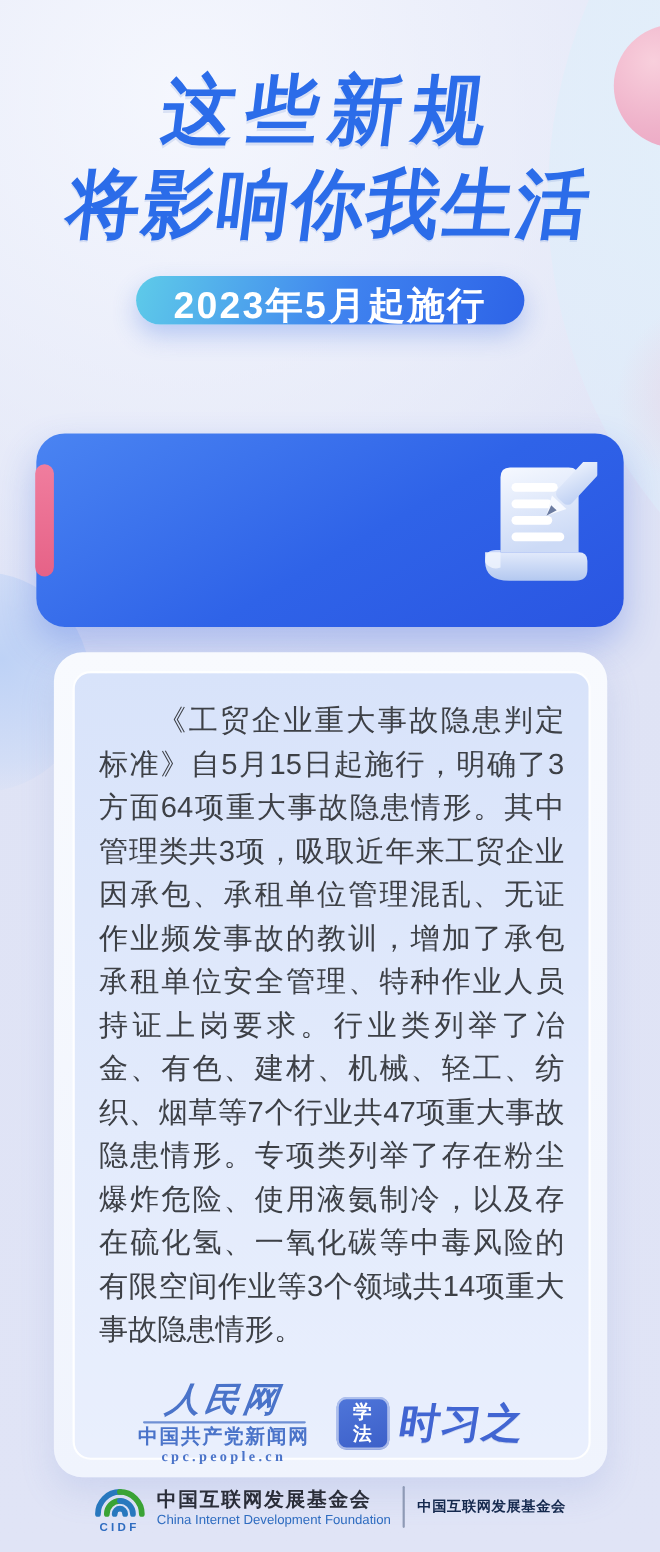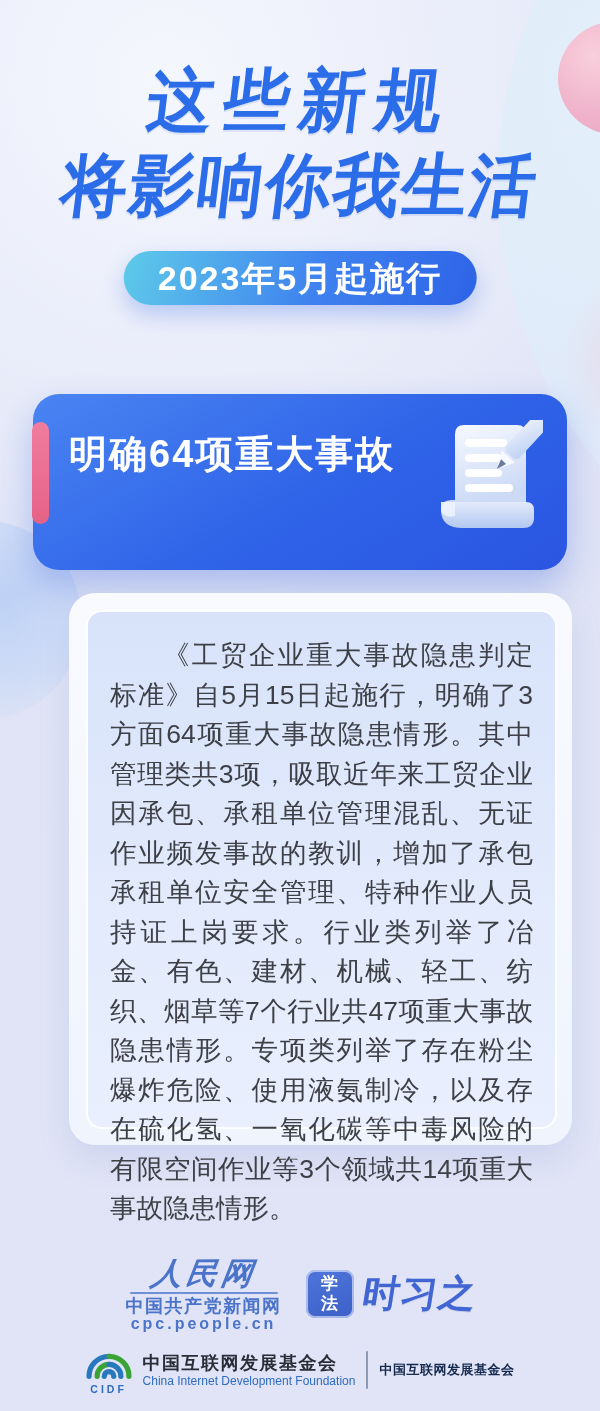--- a/index.html
+++ b/index.html
@@ -54,21 +54,21 @@
     text-shadow: 0 2px 0 rgba(34,80,190,0.12);
     white-space: nowrap;
   }
   .title-line-1 { font-size: 66px; line-height: 84px; letter-spacing: 10px; }
   .title-line-2 { font-size: 66px; line-height: 86px; letter-spacing: 2px; }
 
   
   .badge {
     position: absolute; top: 251px; left: 50%;
     transform: translateX(-50%);
-    height: 54px; line-height: 54px;
+    height: 44px; line-height: 54px;
     padding: 0 34px;
     border-radius: 27px;
     background: linear-gradient(108deg, #5ecbe9 0%, #3f82ef 55%, #2d63e7 100%);
     color: #ffffff; font-size: 34px; font-weight: bold;
     letter-spacing: 2px; white-space: nowrap;
     box-shadow: 0 10px 22px rgba(60,110,230,0.30);
   }
 
   
   .header-card {
@@ -98,25 +98,24 @@
     font-size: 38px; line-height: 56px; letter-spacing: 2px;
   }
   .doc-icon-wrap {
     position: absolute; right: 24px; top: 26px;
     width: 116px; height: 120px;
   }
 
   
   .body-card {
     position: absolute; left: 49px; top: 593px;
-    width: 503px; height: 552px;
+    width: 503px; height: 750px;
     border-radius: 26px;
     background: linear-gradient(180deg, #f8fafe 0%, #f0f4fd 100%);
     box-shadow: 0 14px 30px rgba(120,145,210,0.18);
-    margin-left: 20px;
   }
   .body-card::before {
     content: "";
     position: absolute; left: -12px; right: -15px; top: 26px; bottom: -32px;
     border-radius: 34px;
     background: rgba(178,203,247,0.85);
     z-index: -1;
   }
   .body-inner {
     position: absolute; inset: 17px 15px 16px 17px;
@@ -139,21 +138,21 @@
   }
   .people-logo { text-align: center; color: #4a73c9; width: 160px; }
   .people-script {
     font-family: "DejaVu Serif", serif;
     font-style: italic; font-weight: bold;
     font-size: 31px; line-height: 34px; letter-spacing: 4px;
     transform: skewX(-8deg); display: block;
   }
   .people-rule { height: 2px; background: #6f90d4; margin: 2px 6px 3px; border-radius: 1px; }
   .people-name { font-size: 18px; font-weight: bold; letter-spacing: 1.5px; line-height: 19px; }
-  .people-url { font-size: 16px; font-weight: bold; letter-spacing: 3px; line-height: 15px; }
+  .people-url { font-size: 13px; font-weight: bold; letter-spacing: 3px; line-height: 15px; font-family: Liberation Serif, serif; }
 
   .xuefa-logo { display: flex; align-items: center; gap: 9px; }
   .xuefa-badge {
     width: 48px; height: 48px; border-radius: 9px;
     background: linear-gradient(160deg, #4f76da 0%, #3c5fc8 100%);
     display: flex; flex-direction: column; align-items: center; justify-content: center;
     color: #fff; font-weight: bold; font-size: 17px; line-height: 20px;
     box-shadow: inset 0 0 0 2px rgba(255,255,255,0.55);
   }
   .xuefa-title {
@@ -190,21 +189,20 @@
   <div class="title-block">
     <span class="title-line title-line-1">这些新规</span>
     <span class="title-line title-line-2">将影响你我生活</span>
   </div>
 
   <div class="badge">2023年5月起施行</div>
 
   <div class="header-card">
     <div class="accent-bar"></div>
     <div class="header-heading">
-      <span style="display:block">明确64项重大事故</span>
     </div>
     <div class="doc-icon-wrap">
       <svg width="116" height="120" viewBox="0 0 116 120" aria-hidden="true">
         <defs>
           <linearGradient id="paperGrad" x1="0" y1="0" x2="0.3" y2="1">
             <stop offset="0" stop-color="#f6f9ff"></stop>
             <stop offset="1" stop-color="#ccdaf6"></stop>
           </linearGradient>
           <linearGradient id="curlGrad" x1="0" y1="0" x2="0" y2="1">
             <stop offset="0" stop-color="#e2eafb"></stop>

